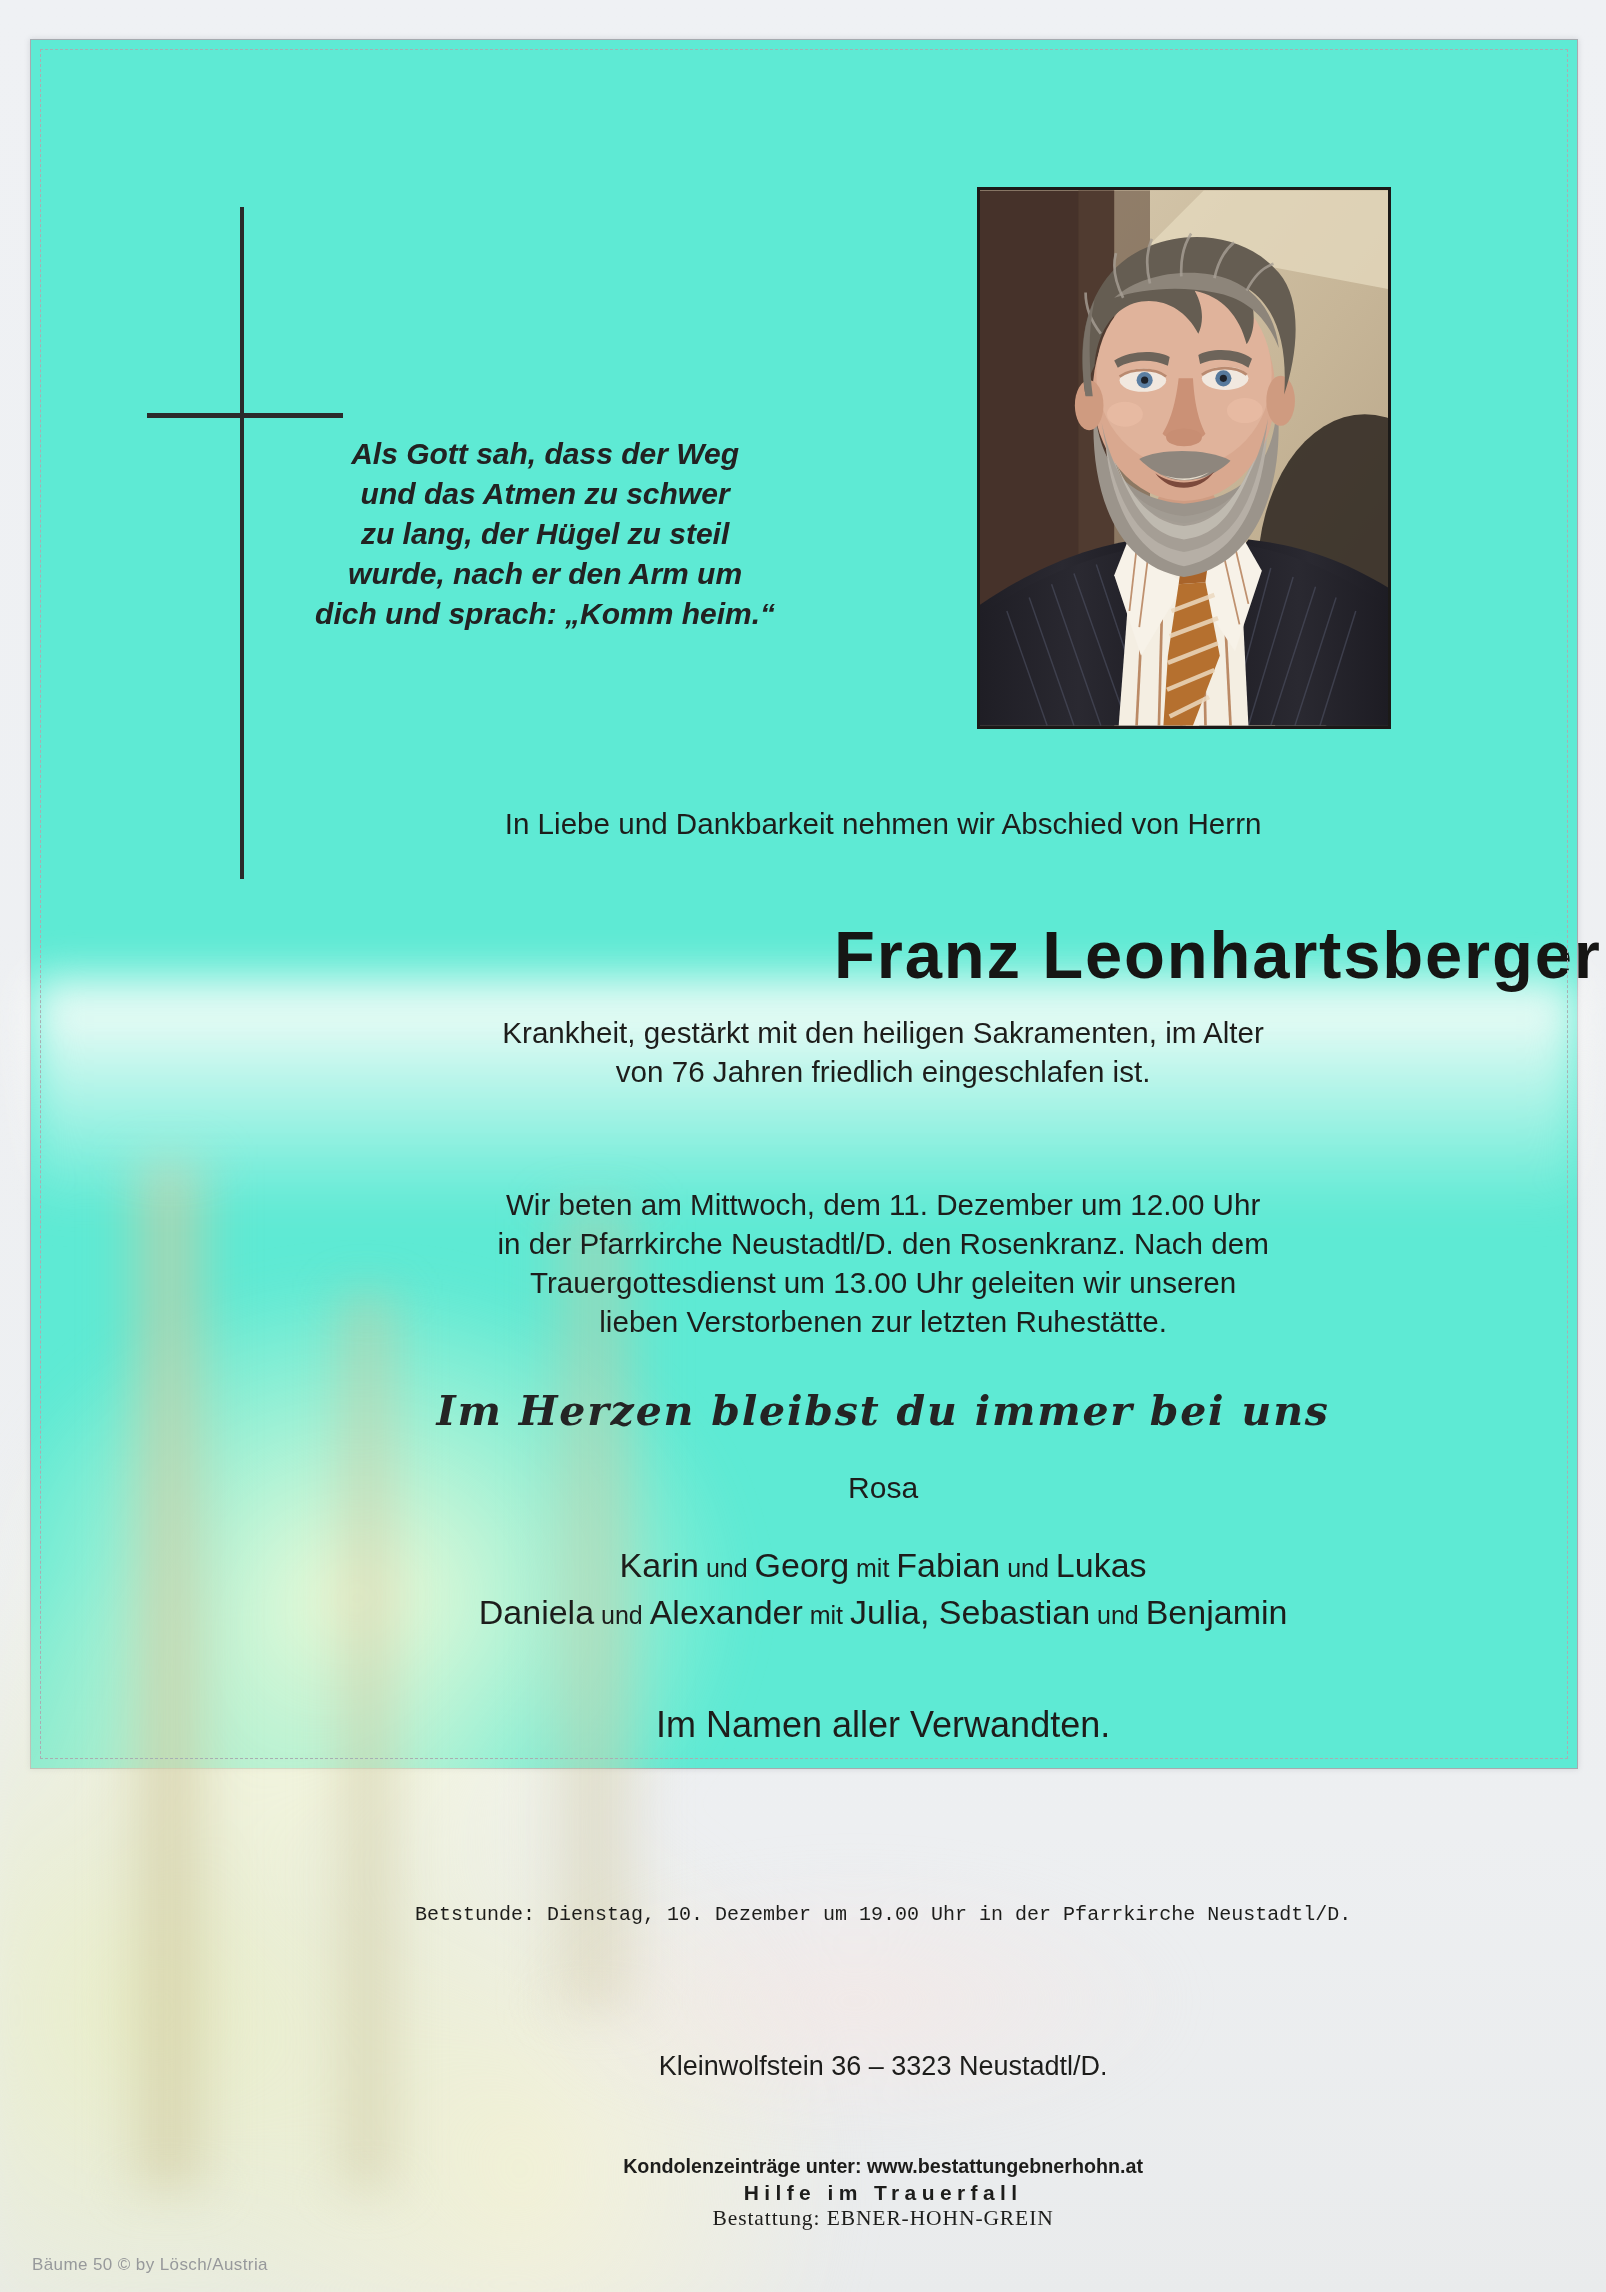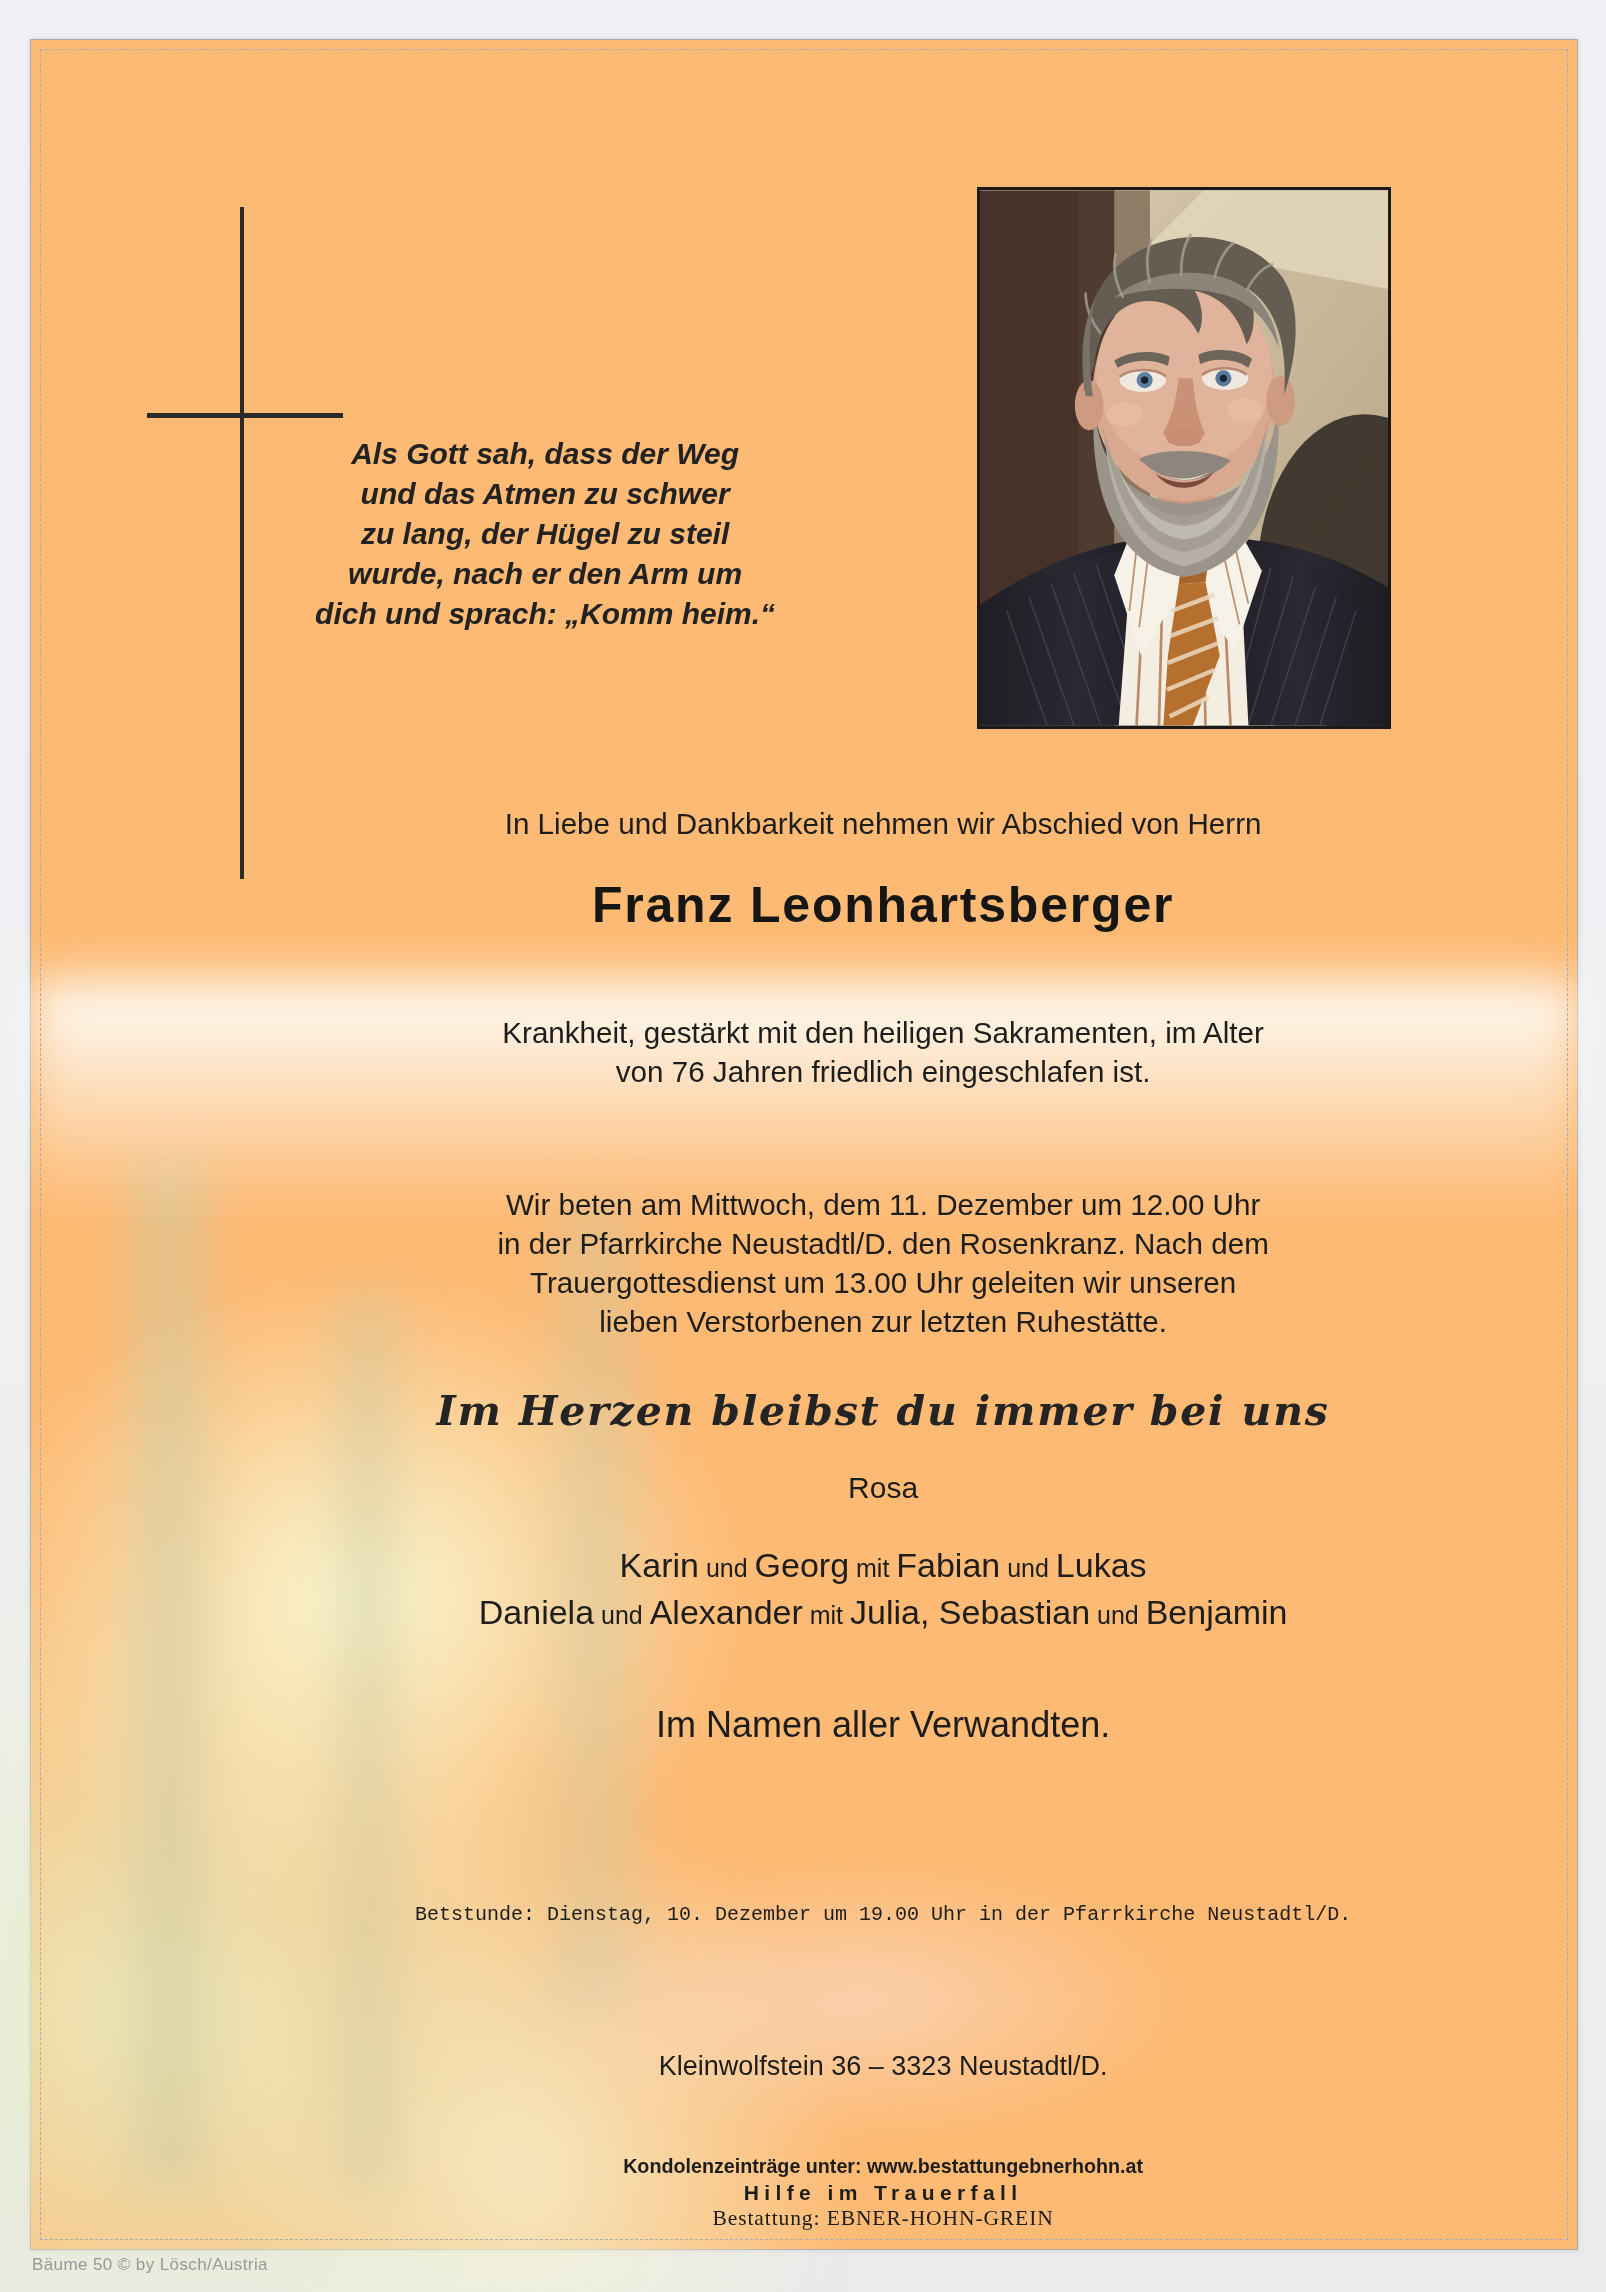--- a/index.html
+++ b/index.html
@@ -4,22 +4,22 @@
 <style>
   html,body{margin:0;padding:0;}
   body{
     width:1607px;height:2293px;
     background:linear-gradient(180deg,#eff1f4 0%,#edeff1 80%,#e9ebec 100%);
     font-family:"Liberation Sans",sans-serif;
     position:relative;overflow:hidden;
     -webkit-font-smoothing:antialiased;
   }
   .card{
-    position:absolute;left:29.6px;top:39px;width:1548px;height:2211px;
-    background:#fdba74;
+    position:absolute;left:29.6px;top:39px;width:1548px;height:1730px;
+    background:#5eead4;
     border:1.8px solid #a6aaaf;
     box-sizing:border-box;
     box-shadow:0 0 5.4px rgba(120,125,135,.25);
   }
   .card-inner-border{
     position:absolute;left:9px;top:9px;right:9px;bottom:9px;
     border:0.9px dashed #aaadb2;
     pointer-events:none;
     z-index:5;
   }
@@ -48,21 +48,21 @@
   }
   .photo svg{display:block;}
   
   .txt{position:absolute;color:#1d1d1b;z-index:4;text-align:center;}
   .quote{
     left:143px;top:394px;width:743px;
     font-size:30px;line-height:40px;font-style:italic;font-weight:600;color:#222;
   }
   .col{left:134px;width:1437px;}
   .intro{top:767px;font-size:29.6px;}
-  .name{top:836px;font-size:50px;font-weight:700;letter-spacing:1.8px;color:#161614;}
+  .name{top:876px;font-size:67px;font-weight:700;letter-spacing:1.8px;color:#161614;text-align:right;}
   .para{font-size:29.6px;line-height:39px;}
   .obituary{top:973px;}
   .service{top:1145px;}
   .motto{
     top:1347px;
     font-family:"DejaVu Serif",serif;font-style:italic;font-weight:600;
     font-size:41px;letter-spacing:1.8px;color:#242424;
   }
   .rosa{top:1431px;font-size:30px;}
   .fam{font-size:34px;}

